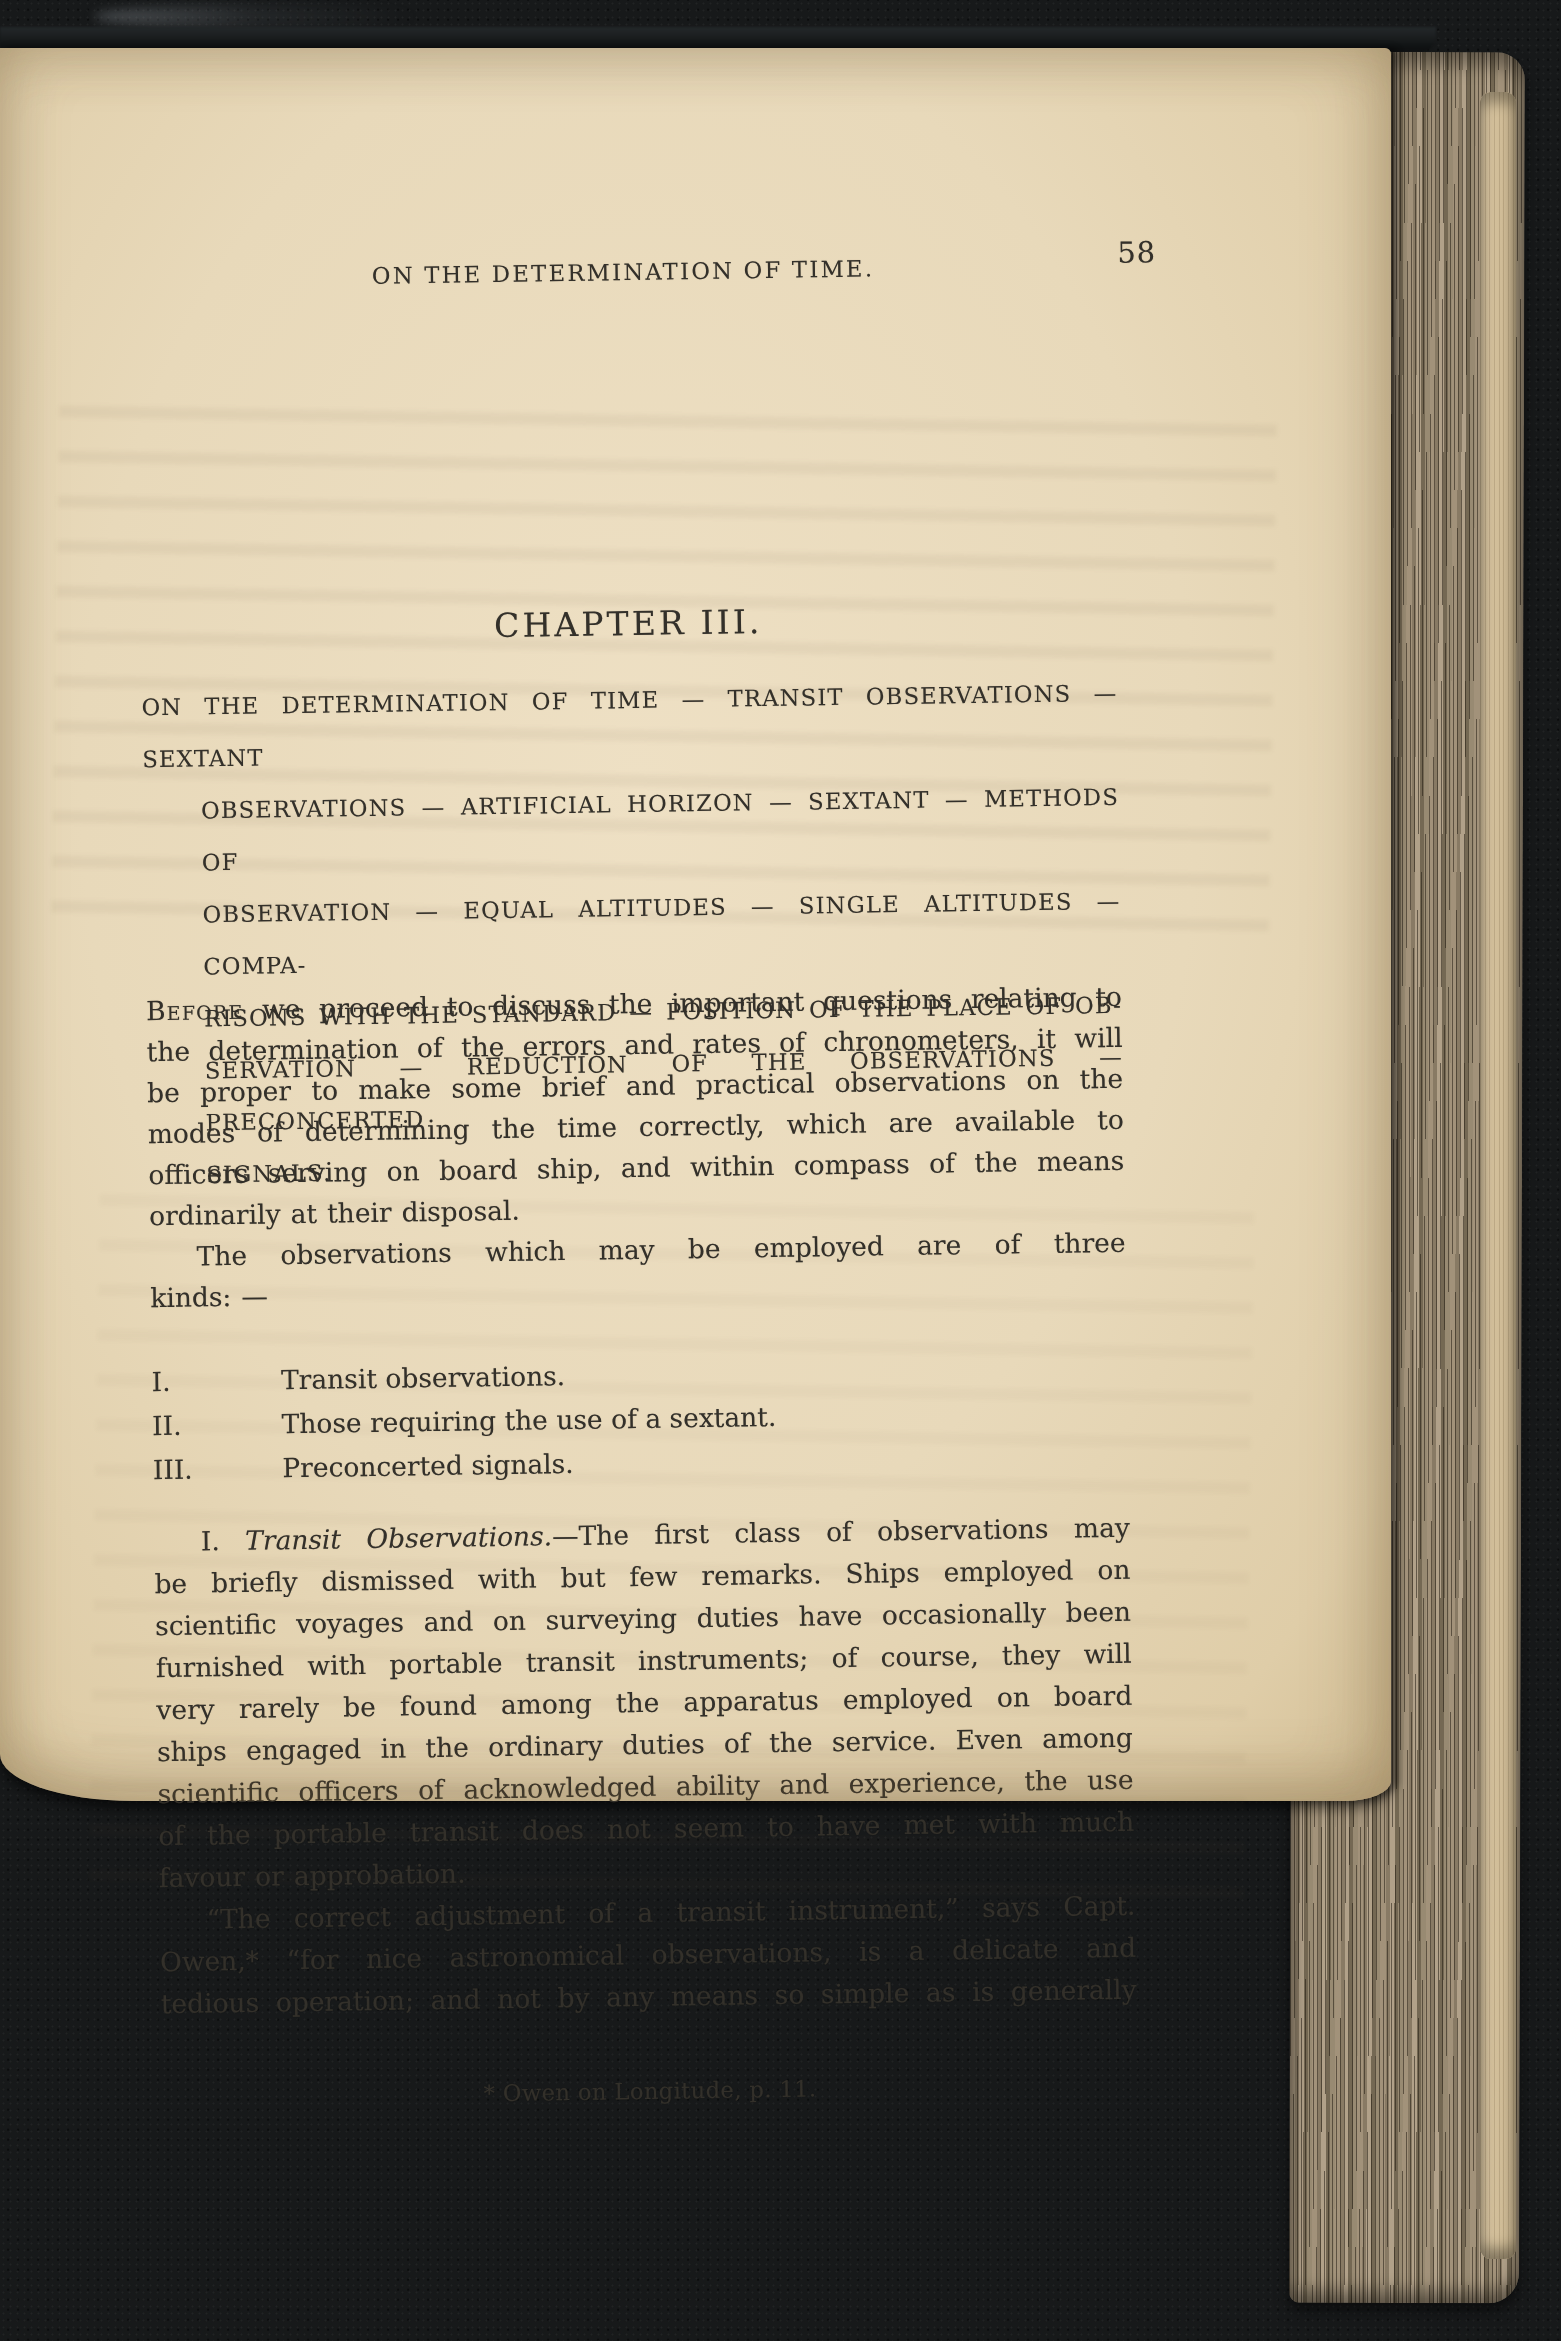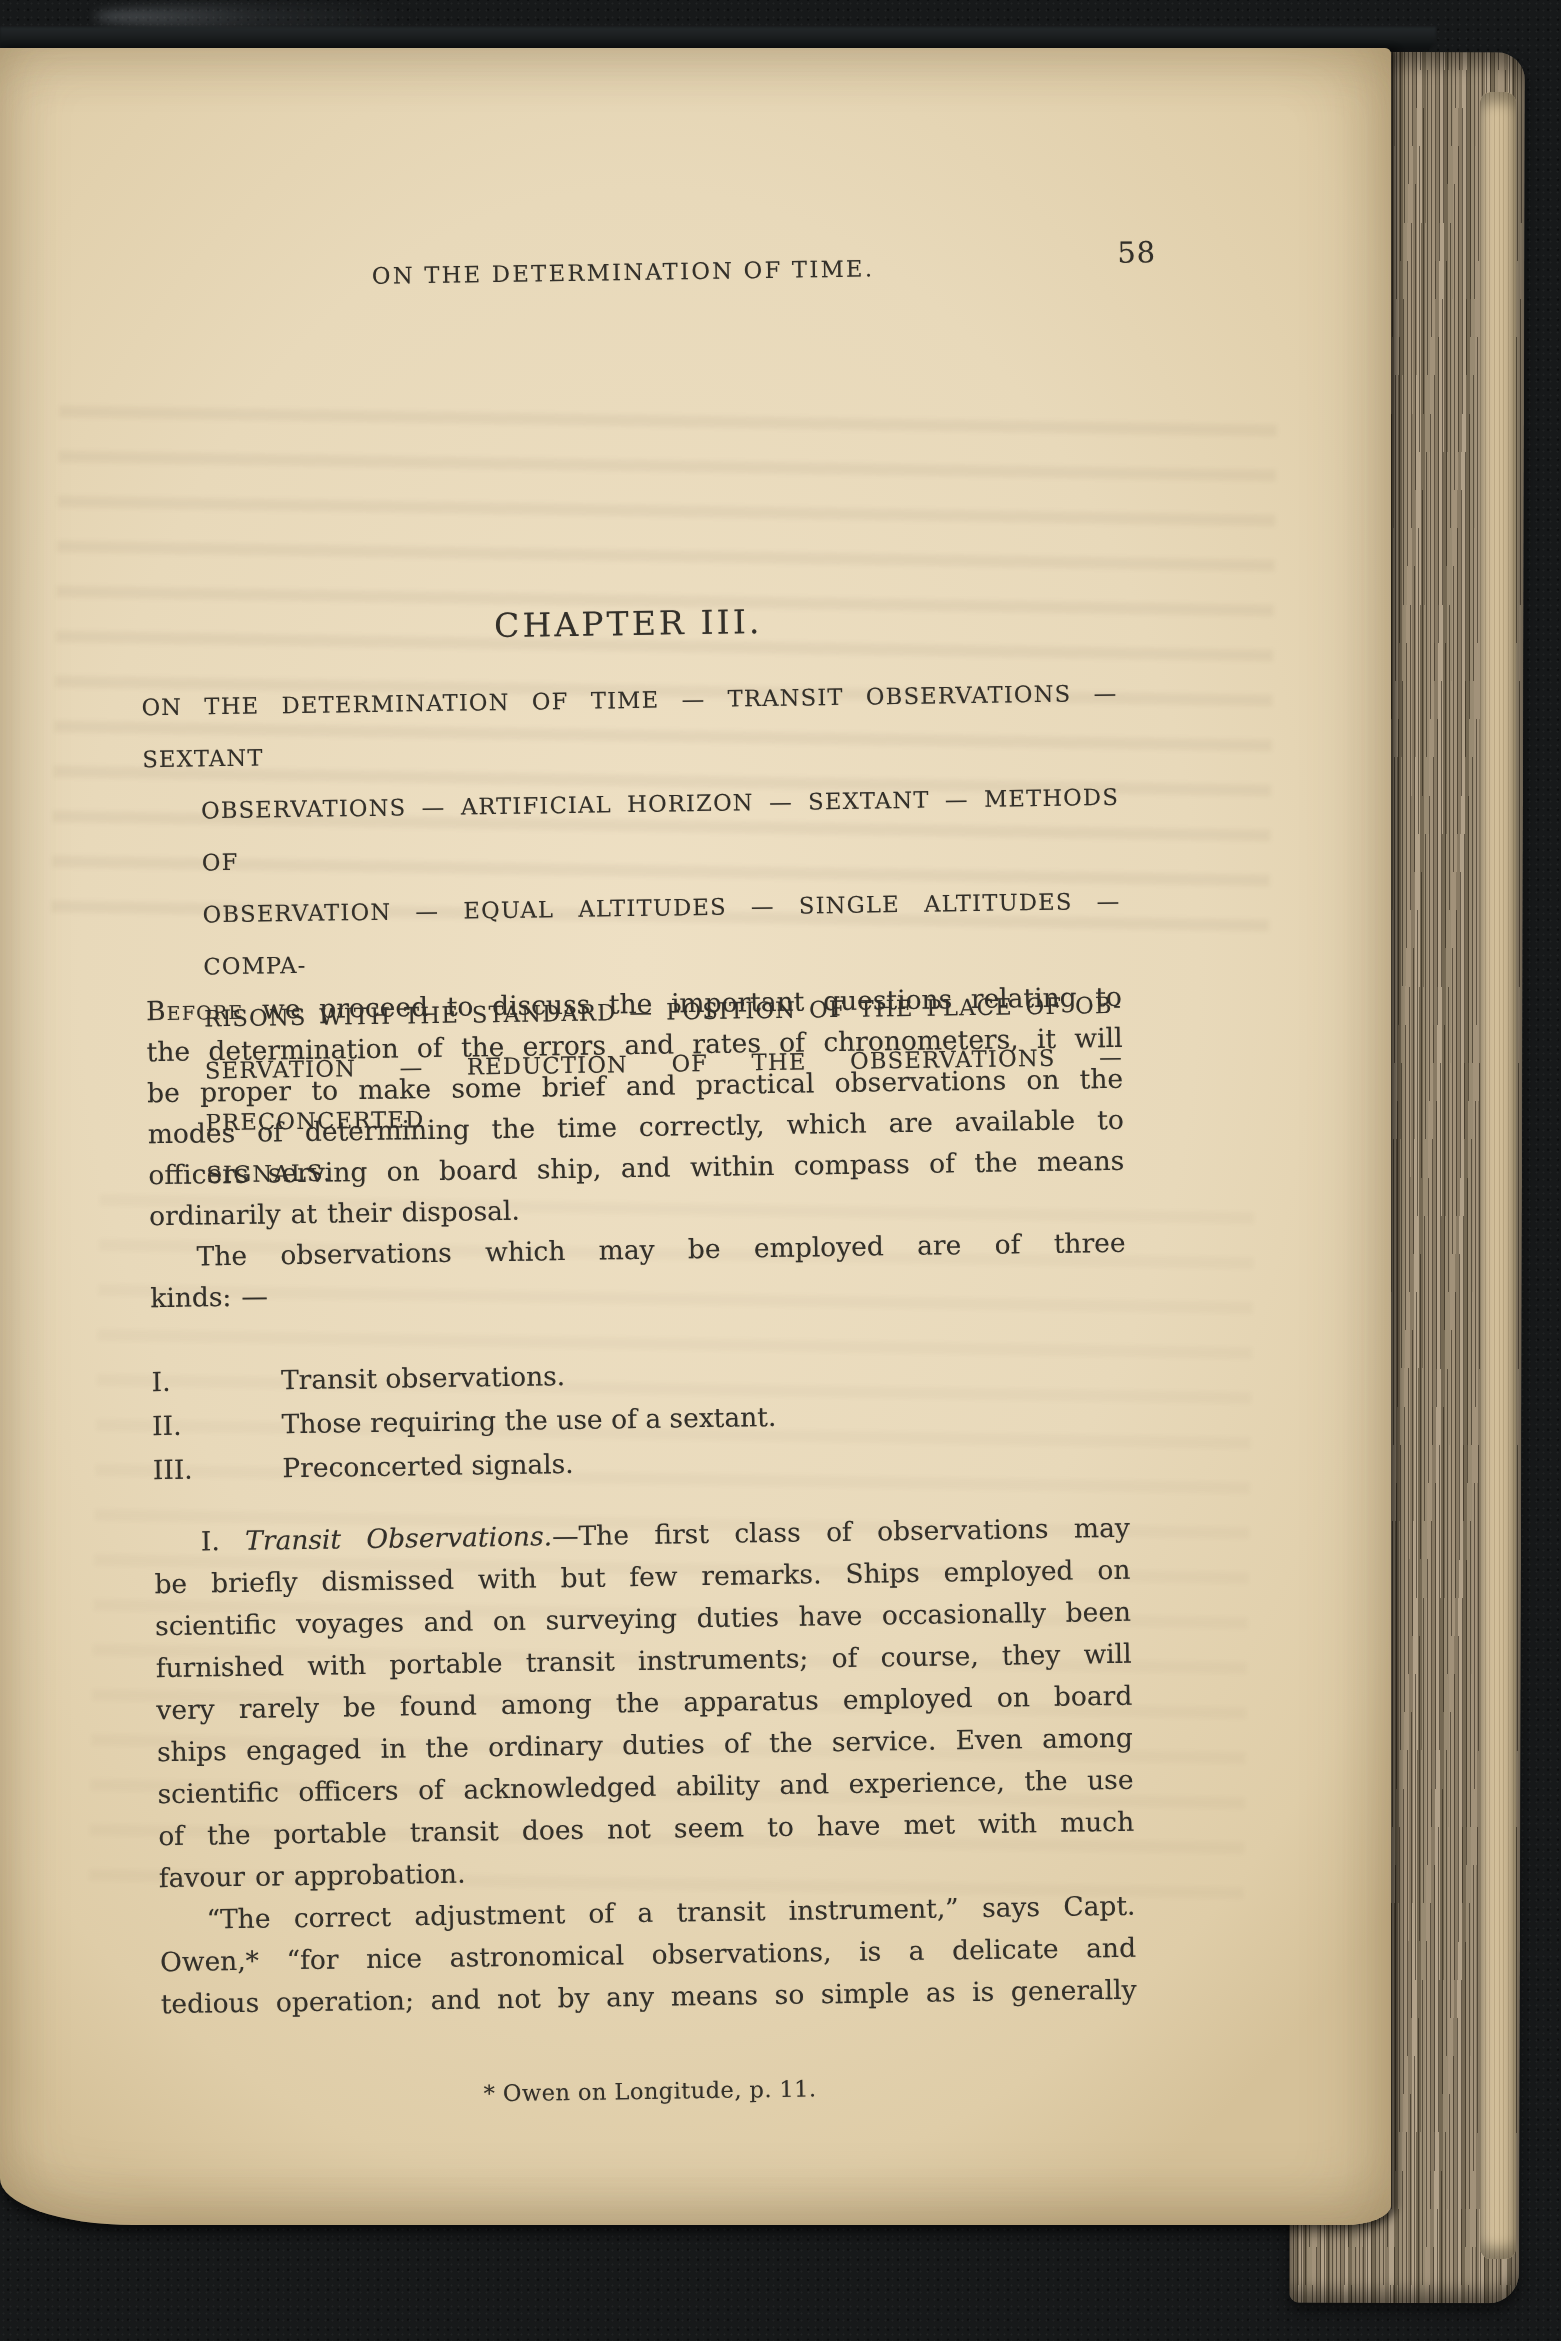--- a/index.html
+++ b/index.html
@@ -31,21 +31,21 @@
     border-radius:11px;
     background:
       repeating-linear-gradient(90deg, rgba(120,100,70,.25) 0 0.8px, rgba(0,0,0,0) 0.8px 4.7px),
       linear-gradient(90deg,#d9c6a2,#cdb astonishing 0,#cdb astonishing );
     background:
       repeating-linear-gradient(90deg, rgba(120,100,70,.25) 0 0.8px, rgba(0,0,0,0) 0.8px 4.7px),
       linear-gradient(90deg,#d9c6a2,#c9b58f);
     box-shadow:inset 0 11px 12.5px rgba(0,0,0,.3), inset 0 -11px 12.5px rgba(0,0,0,.35);}
 
   
-  .page{position:absolute;left:0;top:48px;width:1391px;height:2177px;
+  .page{position:absolute;left:0;top:48px;width:1391px;height:1753px;
     background:
       radial-gradient(ellipse 1015px 1405px at 46% 42%, #eee0c4 0%, #e8d9ba 55%, #dfcda8 88%, #d5c199 100%);
     border-radius:0 6.2px 7.8px 0;
     border-bottom-left-radius:133px 47px;
     border-bottom-right-radius:47px 20px;
     box-shadow: 6.2px 0 7.8px rgba(0,0,0,.45), 0 7.8px 12.5px rgba(0,0,0,.5);}
   .page::after{content:"";position:absolute;inset:0;pointer-events:none;
     border-radius:inherit;
     box-shadow:
       inset 0 20px 47px rgba(120,95,55,.16),

